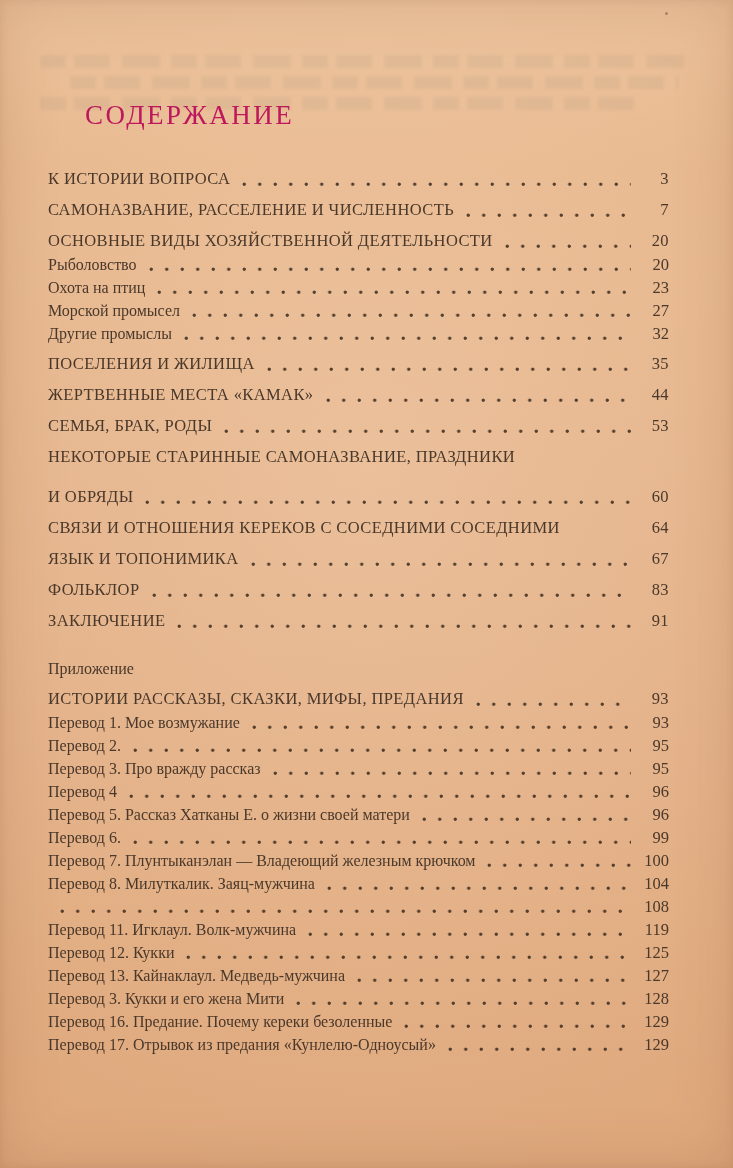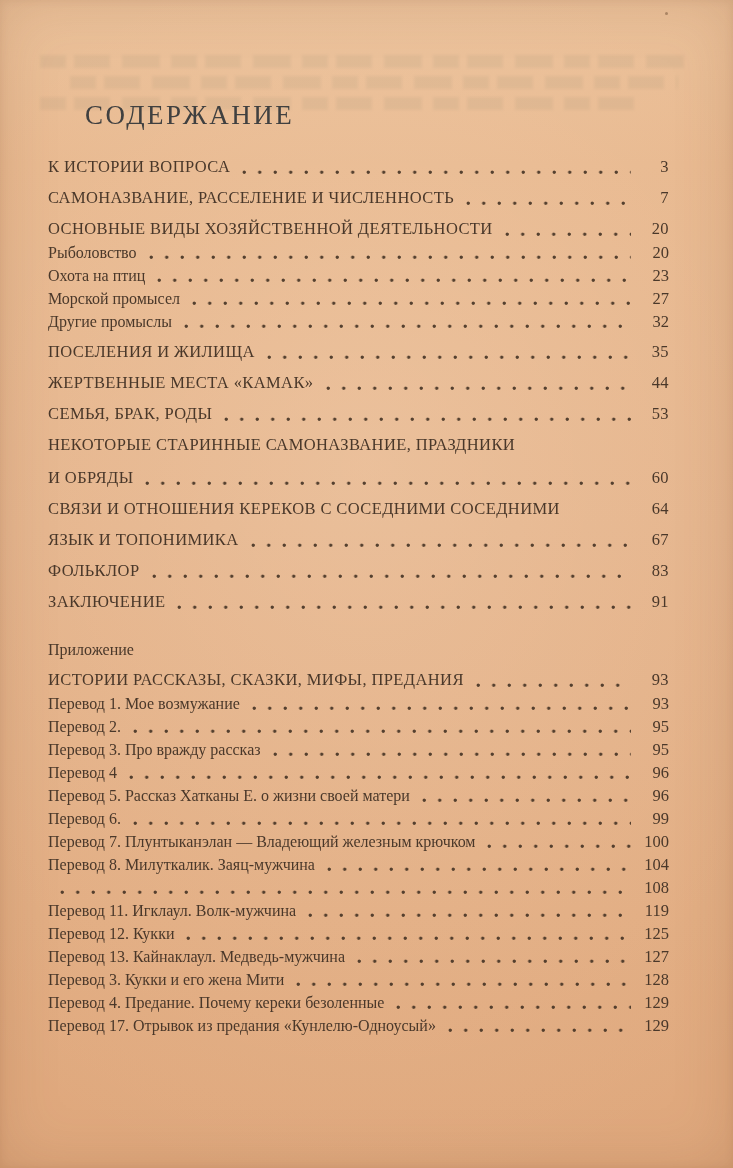--- a/index.html
+++ b/index.html
@@ -30,23 +30,23 @@
   .ghost.g3{top:97px;left:40px;right:90px;}
   .speck{position:absolute;width:3px;height:3px;border-radius:50%;background:#7a5a3c;opacity:.55;}
 
   .content{
     position:absolute;left:48px;right:64px;top:100px;
     color:#4a382a;
   }
   .page-title{
     font-size:27px;
     letter-spacing:2.5px;
-    margin:0 0 24px 37px;
+    margin:0 0 36px 37px;
     font-weight:normal;
-    color:#404040;
+    color:#be185d;
   }
   .toc{display:block;}
   .row{
     display:flex;align-items:baseline;
     line-height:23px;height:23px;
     font-size:16px;
     white-space:nowrap;
   }
   .row.section{
     margin-top:7px;
@@ -145,21 +145,21 @@
     <span class="leader"></span>
     <span class="pagenum">53</span>
   </div>
 
   <div class="row section">
     <span class="label">НЕКОТОРЫЕ СТАРИННЫЕ САМОНАЗВАНИЕ, ПРАЗДНИКИ</span>
     <span class="spacer"></span>
     <span class="pagenum"></span>
   </div>
 
-  <div class="row section" style="margin-top: 9px;">
+  <div class="row section" style="margin-top: 16px;">
     <span class="label">И ОБРЯДЫ</span>
     <span class="leader"></span>
     <span class="pagenum">60</span>
   </div>
 
   <div class="row section">
     <span class="label">СВЯЗИ И ОТНОШЕНИЯ КЕРЕКОВ С СОСЕДНИМИ СОСЕДНИМИ</span>
     <span class="spacer"></span>
     <span class="pagenum">64</span>
   </div>
@@ -266,21 +266,21 @@
     <span class="pagenum">127</span>
   </div>
 
   <div class="row">
     <span class="label">Перевод 3. Кукки и его жена Мити</span>
     <span class="leader"></span>
     <span class="pagenum">128</span>
   </div>
 
   <div class="row">
-    <span class="label">Перевод 4. Предание. Почему кереки безоленные</span>
+    <span class="label">Перевод 16. Предание. Почему кереки безоленные</span>
     <span class="leader"></span>
     <span class="pagenum">129</span>
   </div>
 
   <div class="row">
     <span class="label">Перевод 17. Отрывок из предания «Кунлелю-Одноусый»</span>
     <span class="leader"></span>
     <span class="pagenum">129</span>
   </div>
 </div>

